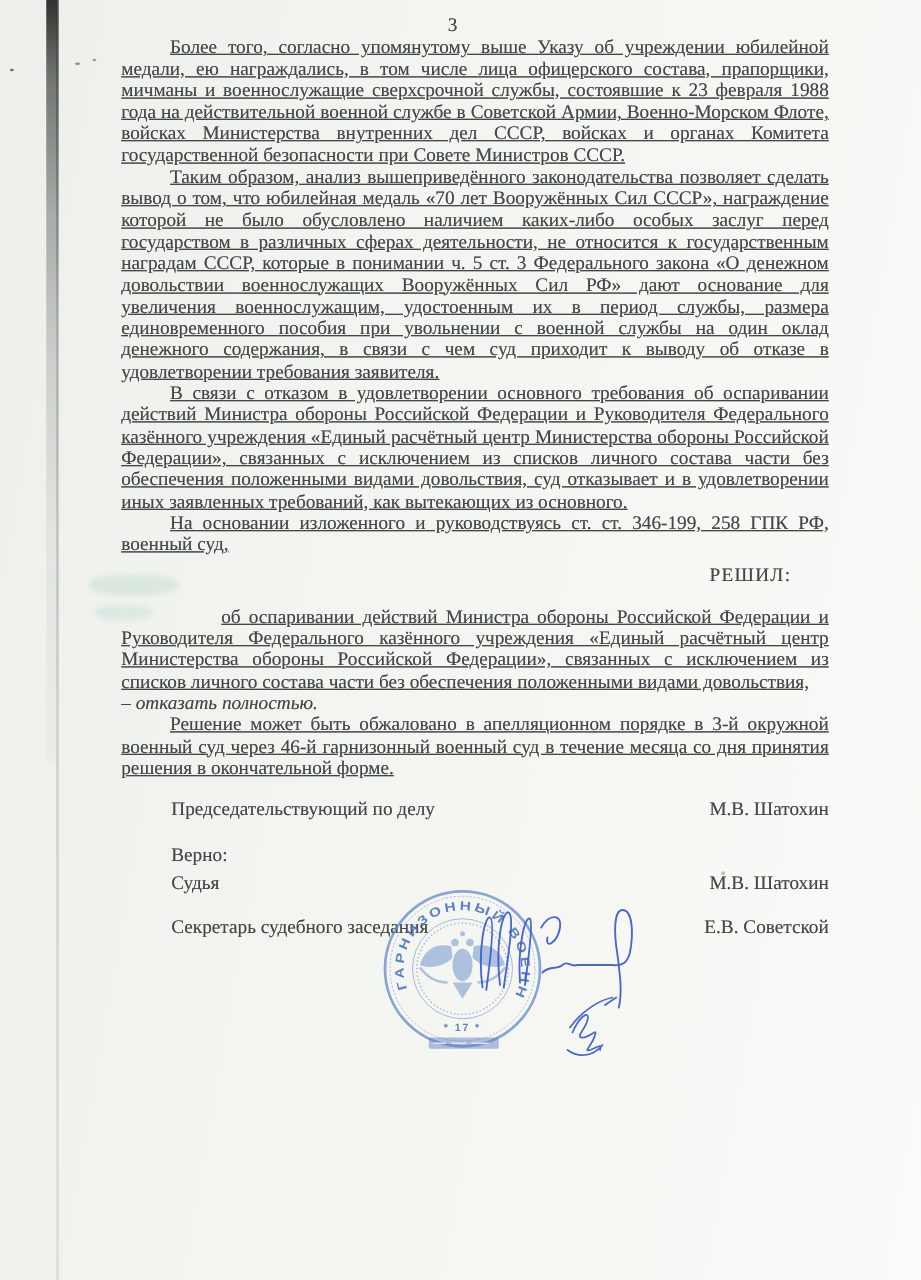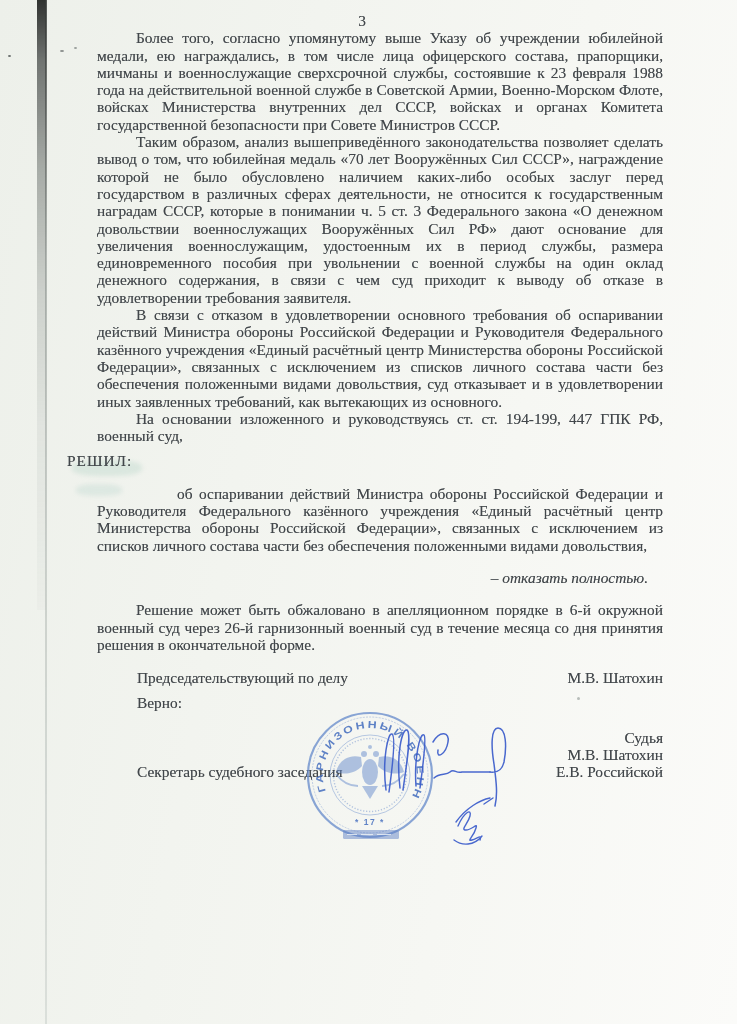--- a/index.html
+++ b/index.html
@@ -28,35 +28,35 @@
   .speck { position:absolute; border-radius:50%; }
   .smudge { position:absolute; border-radius:40%; filter:blur(2px); }
 
   
   .content {
     position:absolute; left:97px; top:12px; width:566px;
     font-size:15.4px; line-height:17.3px;
     text-shadow: 0 0 0.5px rgba(66,71,75,0.55);
   }
   .pagenum { text-align:center; transform:translateX(-18px); }
-  .content p { margin:0; text-align:justify; text-indent:39px; }
+  .content p { margin:0; text-align:justify; text-indent:39px;text-decoration:underline; }
   .p-first { margin-top:18px; }
   .ruling-head {
-    margin-top:8px; margin-bottom:15px; text-align:left;
+    margin-top:8px; margin-bottom:15px; text-align:right;
     transform:translateX(-30px); letter-spacing:1px;
   }
   .ruling-line1 { text-indent:39px; word-spacing:7px; white-space:nowrap; }
   .gap-spacer { display:inline-block; width:80px; height:1px; }
-  .verdict { font-style:italic; margin:15px;text-align:right; }
+  .verdict { font-style:italic; margin:0; }
   .sig-block { margin-top:16px; margin-left:40px; }
-  .sig-row { display:flex; justify-content:space-between;text-align:right; }
+  .sig-row { display:flex; justify-content:space-between; }
   .sig-row.r1 { margin-top:0; }
-  .sig-row.r2 { margin-top:8px; }
-  .sig-row.r3 { margin-top:17px;flex-direction:column; }
-  .sig-row.r4 { }
+  .sig-row.r2 { margin-top:20px; }
+  .sig-row.r3 { margin-top:4px; }
+  .sig-row.r4 { margin-top:18px; }
 
   
   .stamp { position:absolute; left:305px; top:704px; width:132px; height:144px; opacity:0.88; }
   .sig-judge { position:absolute; left:378px; top:720px; width:158px; height:100px; }
   .sig-secretary { position:absolute; left:438px; top:796px; width:62px; height:54px; }
 </style>
 </head>
 <body>
 
 <div class="page">
@@ -69,45 +69,45 @@
   <div class="speck" style="left:577px; top:697px; width:3px; height:3px; background:#b8bdba;"></div>
   <div class="smudge" style="left:72px; top:460px; width:70px; height:16px; background:rgba(140,190,175,0.22);"></div>
   <div class="smudge" style="left:76px; top:484px; width:46px; height:12px; background:rgba(140,190,175,0.18);"></div>
 
   <div class="content">
     <div class="pagenum">3</div>
 
     <p class="p-first">Более того, согласно упомянутому выше Указу об учреждении юбилейной медали, ею награждались, в том числе лица офицерского состава, прапорщики, мичманы и военнослужащие сверхсрочной службы, состоявшие к 23 февраля 1988 года на действительной военной службе в Советской Армии, Военно-Морском Флоте, войсках Министерства внутренних дел СССР, войсках и органах Комитета государственной безопасности при Совете Министров СССР.</p>
     <p>Таким образом, анализ вышеприведённого законодательства позволяет сделать вывод о том, что юбилейная медаль «70 лет Вооружённых Сил СССР», награждение которой не было обусловлено наличием каких-либо особых заслуг перед государством в различных сферах деятельности, не относится к государственным наградам СССР, которые в понимании ч. 5 ст. 3 Федерального закона «О денежном довольствии военнослужащих Вооружённых Сил РФ» дают основание для увеличения военнослужащим, удостоенным их в период службы, размера единовременного пособия при увольнении с военной службы на один оклад денежного содержания, в связи с чем суд приходит к выводу об отказе в удовлетворении требования заявителя.</p>
     <p>В связи с отказом в удовлетворении основного требования об оспаривании действий Министра обороны Российской Федерации и Руководителя Федерального казённого учреждения «Единый расчётный центр Министерства обороны Российской Федерации», связанных с исключением из списков личного состава части без обеспечения положенными видами довольствия, суд отказывает и в удовлетворении иных заявленных требований, как вытекающих из основного.</p>
-    <p>На основании изложенного и руководствуясь ст. ст. 194-199, 447 ГПК РФ, военный суд,</p>
+    <p>На основании изложенного и руководствуясь ст. ст. 346-199, 258 ГПК РФ, военный суд,</p>
 
     <div class="ruling-head">РЕШИЛ:</div>
 
     <p style="text-indent:0;"><span class="gap-spacer"></span><span>об оспаривании действий Министра обороны Российской Федерации и Руководителя Федерального казённого учреждения «Единый расчётный центр Министерства обороны Российской Федерации», связанных с исключением из списков личного состава части без обеспечения положенными видами довольствия,</span></p>
     <div class="verdict">– отказать полностью.</div>
 
-    <p>Решение может быть обжаловано в апелляционном порядке в 6-й окружной военный суд через 26-й гарнизонный военный суд  в течение месяца со дня принятия решения в окончательной форме.</p>
+    <p>Решение может быть обжаловано в апелляционном порядке в 3-й окружной военный суд через 46-й гарнизонный военный суд  в течение месяца со дня принятия решения в окончательной форме.</p>
 
     <div class="sig-block">
       <div class="sig-row r1">
         <span>Председательствующий по делу</span>
         <span>М.В. Шатохин</span>
       </div>
       <div class="sig-row r2">
         <span>Верно:</span>
         <span></span>
       </div>
       <div class="sig-row r3">
         <span>Судья</span>
         <span>М.В. Шатохин</span>
       </div>
       <div class="sig-row r4">
         <span>Секретарь судебного заседания</span>
-        <span>Е.В. Российской</span>
+        <span>Е.В. Советской</span>
       </div>
     </div>
   </div>
 
   <svg class="stamp" viewBox="0 0 132 144">
     <defs>
       <filter id="inkblur">
           <feGaussianBlur stdDeviation="0.35"></feGaussianBlur>
         </filter>
     </defs>

